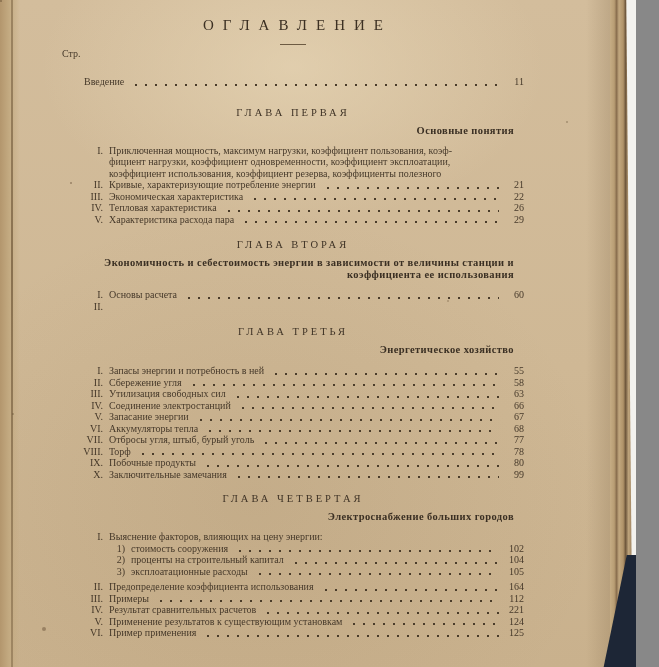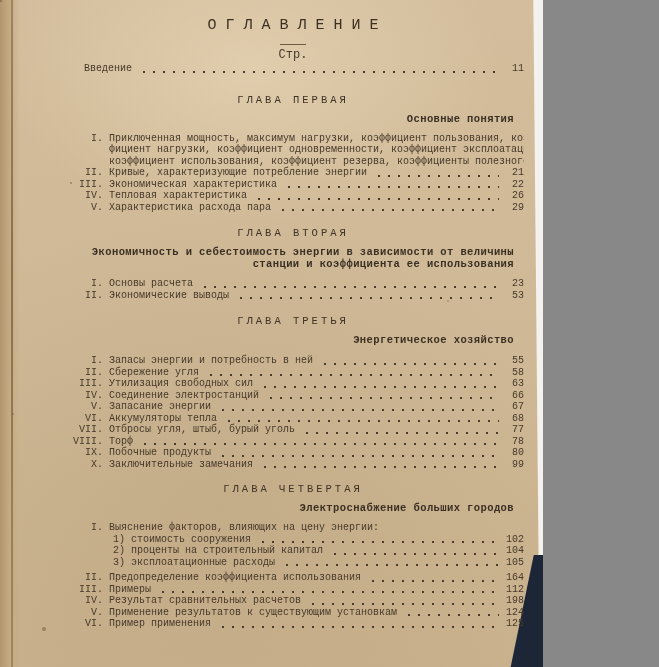--- a/index.html
+++ b/index.html
@@ -1,18 +1,18 @@
 <!DOCTYPE html>
 <html><head>
 <meta charset="utf-8">
 <style>
   html,body{margin:0;padding:0;overflow:hidden;background:#888;}
   .photo{
-    position:relative;width:543px;height:667px;overflow:hidden;
-    font-family:Liberation Mono, monospace;
+    position:relative;width:636px;height:667px;overflow:hidden;
+    font-family:Liberation Serif, serif;
     background:
       radial-gradient(ellipse 420px 260px at 46% 10%, rgba(236,220,188,.55) 0%, rgba(236,220,188,0) 60%),
       radial-gradient(ellipse 500px 420px at 40% 75%, rgba(120,95,60,.10) 0%, rgba(120,95,60,0) 70%),
       linear-gradient(180deg,#d3bd9c 0%,#cfb895 55%,#c9b18d 100%);
   }
   
   .left-edge{position:absolute;left:0;top:0;width:20px;height:100%;
     background:linear-gradient(90deg,#b3966d 0%,#c3aa81 45%,rgba(195,170,129,0) 100%);}
   .left-crease{position:absolute;left:11px;top:0;width:2px;height:100%;
     background:linear-gradient(180deg,rgba(122,98,66,.55),rgba(122,98,66,.8) 40%,rgba(122,98,66,.5));}
@@ -42,36 +42,36 @@
     clip-path:polygon(72% 0,100% 0,100% 100%,2% 100%);}
   .specks{position:absolute;left:0;top:0;width:2px;height:2px;border-radius:50%;
     background:rgba(96,74,48,.55);
     box-shadow:70px 182px 0 rgba(96,74,48,.5), 43px 628px 0 1px rgba(96,74,48,.45),
       566px 121px 0 rgba(96,74,48,.4), 447px 300px 0 rgba(96,74,48,.35),
       12px 413px 0 rgba(96,74,48,.4);}
   
   .content{position:absolute;left:62px;top:17px;width:462px;color:#46392a;}
   .toc-title{text-align:center;font-size:15px;letter-spacing:9px;padding-left:9px;color:#3c3023;}
   .title-rule{width:26px;height:1px;background:#6d5b43;margin:10px auto 0;}
-  .page-col-header{text-align:center;font-size:12px;margin-top:3px;}
+  .page-col-header{text-align:left;font-size:10px;margin-top:3px;}
   .items{font-size:10px;line-height:11.5px;}
   .item{display:flex;align-items:flex-start;}
   .item.gap{margin-top:4px;}
   .num{flex:none;width:41px;text-align:right;padding-right:6px;}
   .item.sub .num{width:63px;}
   .body{flex:1;min-width:0;}
   .line{white-space:nowrap;overflow:hidden;}
   .last{display:flex;align-items:baseline;}
   .txt{white-space:nowrap;flex:none;}
   .leader{flex:1;min-width:6px;align-self:flex-end;height:4px;margin:0 3px 1px 5px;
     background-image:radial-gradient(circle,#4a3c2a 1.05px,rgba(0,0,0,0) 1.35px);
     background-size:10px 4px;background-repeat:repeat-x;background-position:2px 0;}
   .leader.hidden{visibility:hidden;}
   .pg{flex:none;min-width:22px;text-align:right;}
-  .intro{margin-top:1px;}
+  .intro{margin-top:17px;}
   .intro .num{width:22px;padding:0;}
   .intro .txt{padding:0;}
   .chapter{margin-top:14px;}
   .chapter-heading{text-align:center;font-size:10.5px;letter-spacing:3px;color:#3f3326;}
   .chapter-subtitle{text-align:right;font-weight:bold;font-size:10.5px;letter-spacing:.4px;
     max-width:442px;margin:7px auto 8px;color:#3a2f23;line-height:12px;}
   .c1{margin-top:19px;}
   .c3{}
   .c3 .chapter-subtitle{margin-bottom:9px;}
   .c4{margin-top:13px;}
@@ -165,33 +165,26 @@
         <div class="chapter c2">
           <div class="chapter-heading">ГЛАВА ВТОРАЯ</div>
           <div class="chapter-subtitle">Экономичность и себестоимость энергии в зависимости от величины станции и коэффициента ее использования</div>
           <div class="items">
             <div class="item">
               <span class="num">I.</span>
               <div class="body">
                 <div class="last">
                   <span class="txt">Основы расчета</span>
                   <span class="leader"></span>
-                  <span class="pg">23</span>
+                  <span class="pg">60</span>
                 </div>
               </div>
             </div>
             <div class="item">
               <span class="num">II.</span>
-              <div class="body">
-                <div class="last">
-                  <span class="txt">Экономические выводы</span>
-                  <span class="leader"></span>
-                  <span class="pg">53</span>
-                </div>
-              </div>
             </div>
           </div>
         </div>
         <div class="chapter c3">
           <div class="chapter-heading">ГЛАВА ТРЕТЬЯ</div>
           <div class="chapter-subtitle">Энергетическое хозяйство</div>
           <div class="items">
             <div class="item">
               <span class="num">I.</span>
               <div class="body">
@@ -357,21 +350,21 @@
                   <span class="pg">112</span>
                 </div>
               </div>
             </div>
             <div class="item">
               <span class="num">IV.</span>
               <div class="body">
                 <div class="last">
                   <span class="txt">Результат сравнительных расчетов</span>
                   <span class="leader"></span>
-                  <span class="pg">198</span>
+                  <span class="pg">221</span>
                 </div>
               </div>
             </div>
             <div class="item">
               <span class="num">V.</span>
               <div class="body">
                 <div class="last">
                   <span class="txt">Применение результатов к существующим установкам</span>
                   <span class="leader"></span>
                   <span class="pg">124</span>

